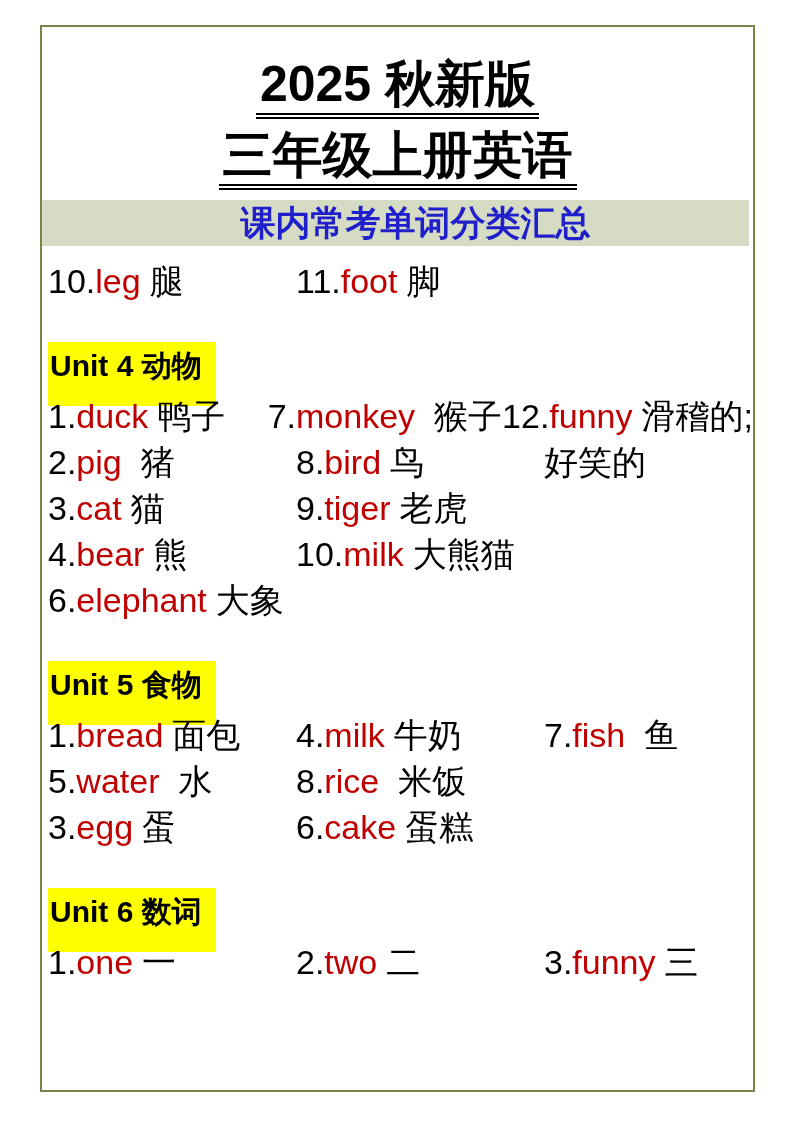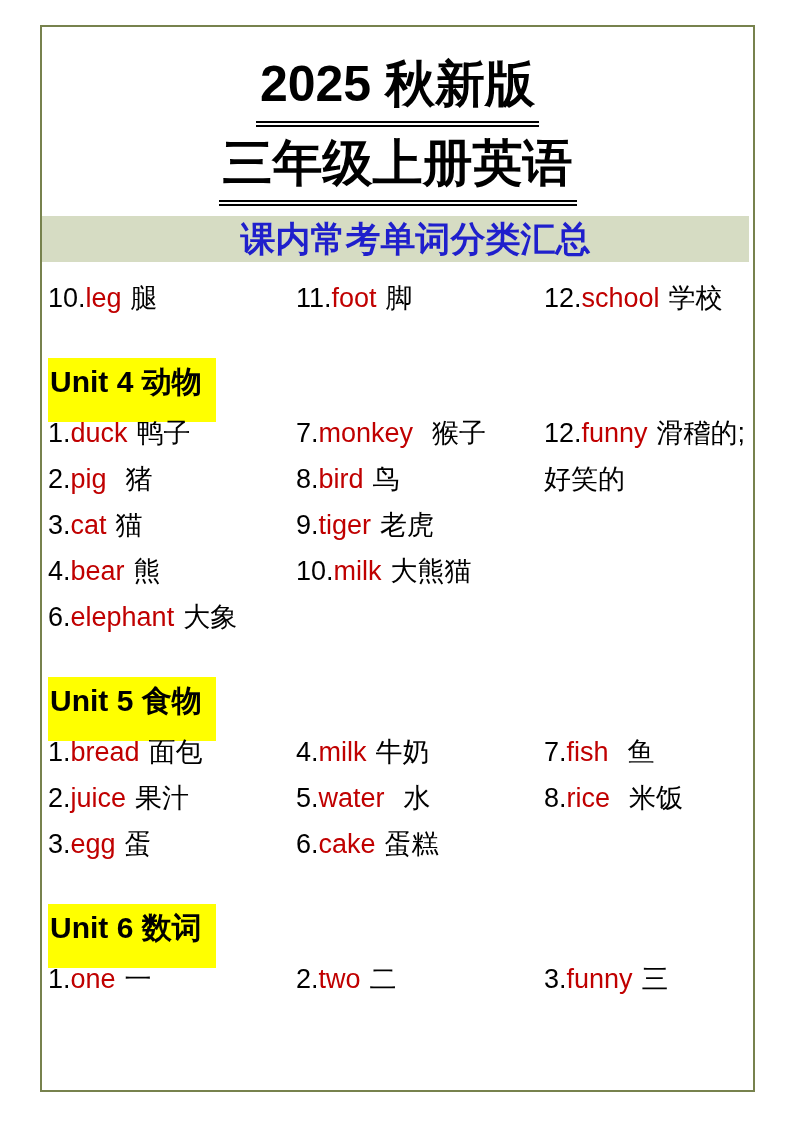--- a/index.html
+++ b/index.html
@@ -30,21 +30,21 @@
     font-weight: 700;
     font-size: 50px;
     margin: 0;
     line-height: 1.08;
   }
   .t1 { margin-top: 30px; }
   .t2 { margin-top: 9px; }
   .title .ul {
     display: inline-block;
     border-bottom: 6px double #000;
-    padding: 0 4px 10px 4px;
+    padding: 0 4px 2px 4px;
   }
   .banner {
     height: 46px;
     margin: 10px 4px 0 0;
     background: #d6dcc3;
     display: flex;
     align-items: center;
     justify-content: center;
     padding-left: 40px;
   }
@@ -66,21 +66,21 @@
     font-size: 30px;
     font-weight: 700;
     color: #000;
   }
   .rows { margin-top: 4px; }
   .section.first .rows { margin-top: 0; }
   .row {
     display: flex;
     height: 46px;
     align-items: center;
-    font-size: 27px;
+    font-size: 34px;
   }
   .cell { width: 248px; white-space: nowrap; }
   .cell:nth-child(3) { width: auto; flex: 1; }
   .num  { color: #000; }
   .word { color: #c00000; }
   .cn   { color: #000; margin-left: 9px; }
   .cn.wide { margin-left: 19px; }
   .cn.cont { margin-left: 0; }
 </style>
 </head>
@@ -91,21 +91,20 @@
   <h1 class="title t2"><span class="ul">三年级上册英语</span></h1>
   <div class="banner">
     <span class="banner-text">课内常考单词分类汇总</span>
   </div>
   <div id="content">
       <div class="section first">
         <div class="rows">
           <div class="row">
             <div class="cell"><span class="num">10.</span><span class="word">leg</span><span class="cn">腿</span></div>
             <div class="cell"><span class="num">11.</span><span class="word">foot</span><span class="cn">脚</span></div>
-            <div class="cell"><span class="num">12.</span><span class="word">school</span><span class="cn">学校</span></div>
           </div>
         </div>
       </div>
       <div class="section">
         <div class="heading"><span class="hl">Unit 4 动物</span></div>
         <div class="rows">
           <div class="row">
             <div class="cell"><span class="num">1.</span><span class="word">duck</span><span class="cn">鸭子</span></div>
             <div class="cell"><span class="num">7.</span><span class="word">monkey</span><span class="cn wide">猴子</span></div>
             <div class="cell"><span class="num">12.</span><span class="word">funny</span><span class="cn">滑稽的;</span></div>
@@ -134,21 +133,20 @@
       </div>
       <div class="section">
         <div class="heading"><span class="hl">Unit 5 食物</span></div>
         <div class="rows">
           <div class="row">
             <div class="cell"><span class="num">1.</span><span class="word">bread</span><span class="cn">面包</span></div>
             <div class="cell"><span class="num">4.</span><span class="word">milk</span><span class="cn">牛奶</span></div>
             <div class="cell"><span class="num">7.</span><span class="word">fish</span><span class="cn wide">鱼</span></div>
           </div>
           <div class="row">
-            <div class="cell"><span class="num">2.</span><span class="word">juice</span><span class="cn">果汁</span></div>
             <div class="cell"><span class="num">5.</span><span class="word">water</span><span class="cn wide">水</span></div>
             <div class="cell"><span class="num">8.</span><span class="word">rice</span><span class="cn wide">米饭</span></div>
           </div>
           <div class="row">
             <div class="cell"><span class="num">3.</span><span class="word">egg</span><span class="cn">蛋</span></div>
             <div class="cell"><span class="num">6.</span><span class="word">cake</span><span class="cn">蛋糕</span></div>
             <div class="cell"></div>
           </div>
         </div>
       </div>

